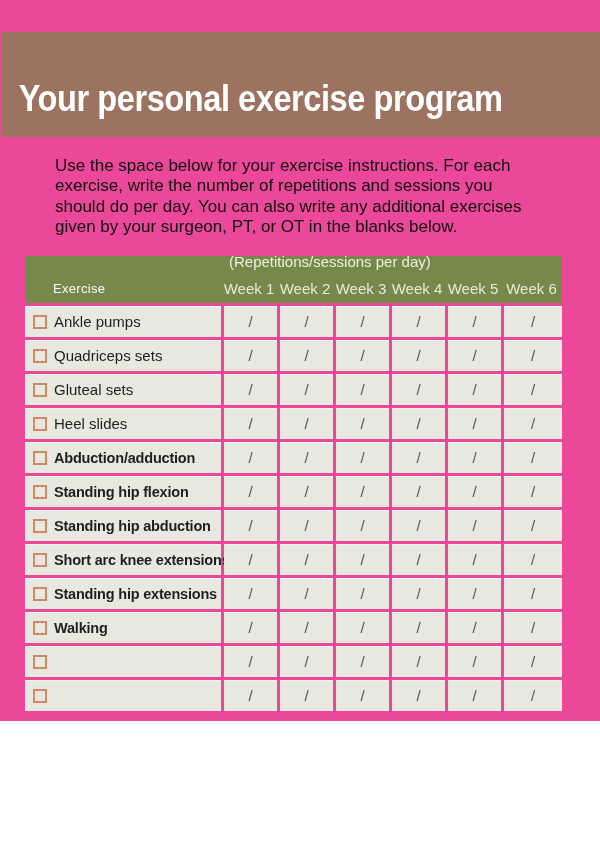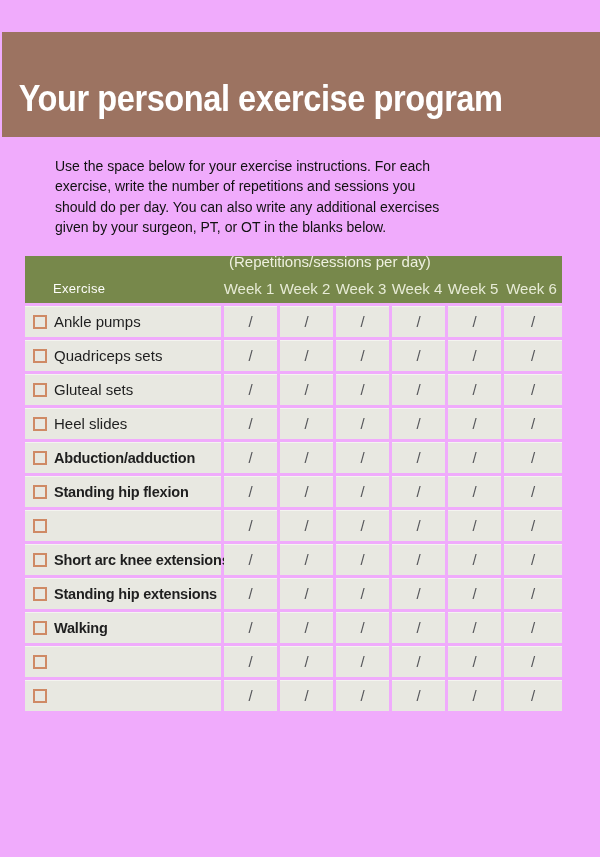--- a/index.html
+++ b/index.html
@@ -3,21 +3,21 @@
 <meta charset="utf-8">
 <style>
   html, body {
     margin: 0; padding: 0;
     width: 600px; height: 857px;
     background: #ffffff;
     font-family: "Liberation Sans", sans-serif;
     overflow: hidden;
     position: relative;
   }
-  .page { position: relative; width: 600px; height: 857px; background:#f0abfc; }
+  .page { position: relative; width: 600px; height: 721px; background:#ec4899; }
 
   
   .banner {
     position: absolute;
     top: 32px; left: 2px; right: 0;
     height: 105px;
     background: #9c7361;
     display: flex;
     align-items: flex-end;
   }
@@ -32,21 +32,21 @@
     white-space: nowrap;
     transform: scaleX(0.88);
     transform-origin: left bottom;
   }
 
   
   .intro {
     position: absolute;
     left: 55px; top: 156px;
     width: 500px;
-    font-size: 14px;
+    font-size: 17px;
     line-height: 20.4px;
     color: #111111;
     white-space: pre-line;
   }
 
   
   .extable {
     position: absolute;
     left: 25px; top: 256px;
     width: 537px;
@@ -239,20 +239,21 @@
           <div class="cell-week">/</div>
           <div class="cell-week">/</div>
           <div class="cell-week">/</div>
           <div class="cell-week">/</div>
           <div class="cell-week">/</div>
         </div>
 
   <div class="row">
     <div class="cell-label">
       <span class="checkbox"></span>
+      <span class="label">Standing hip abduction</span>
     </div>
   <div class="cell-week">/</div>
           <div class="cell-week">/</div>
           <div class="cell-week">/</div>
           <div class="cell-week">/</div>
           <div class="cell-week">/</div>
           <div class="cell-week">/</div>
         </div>
 
   <div class="row">

